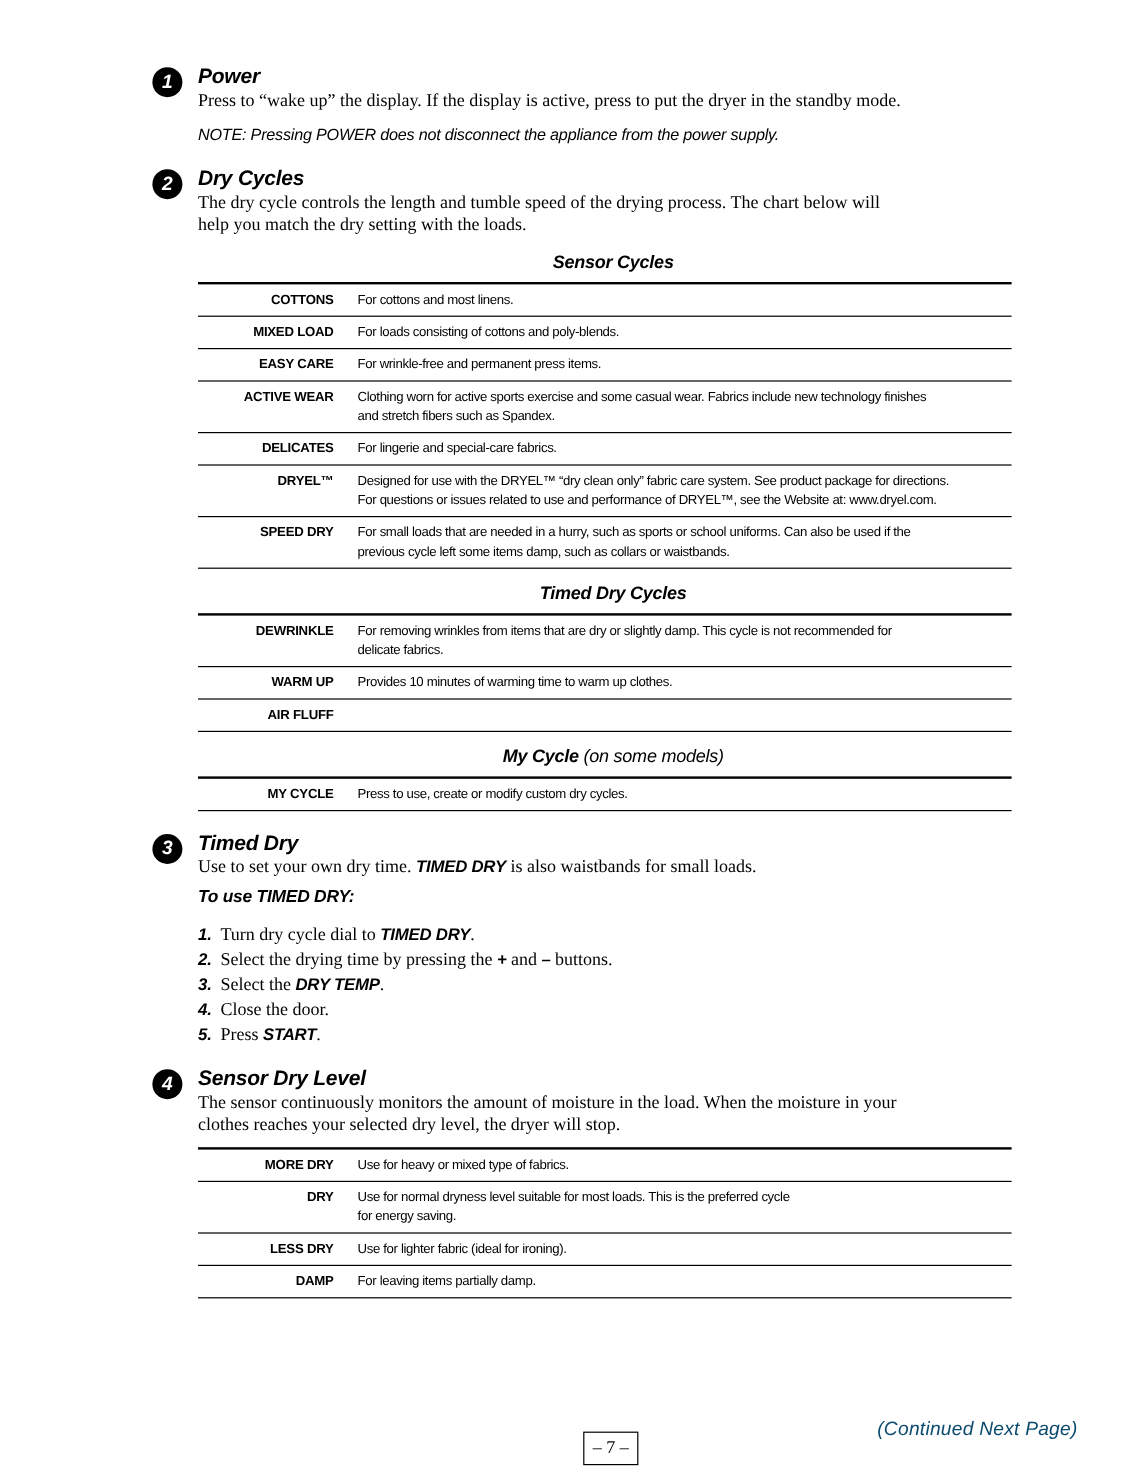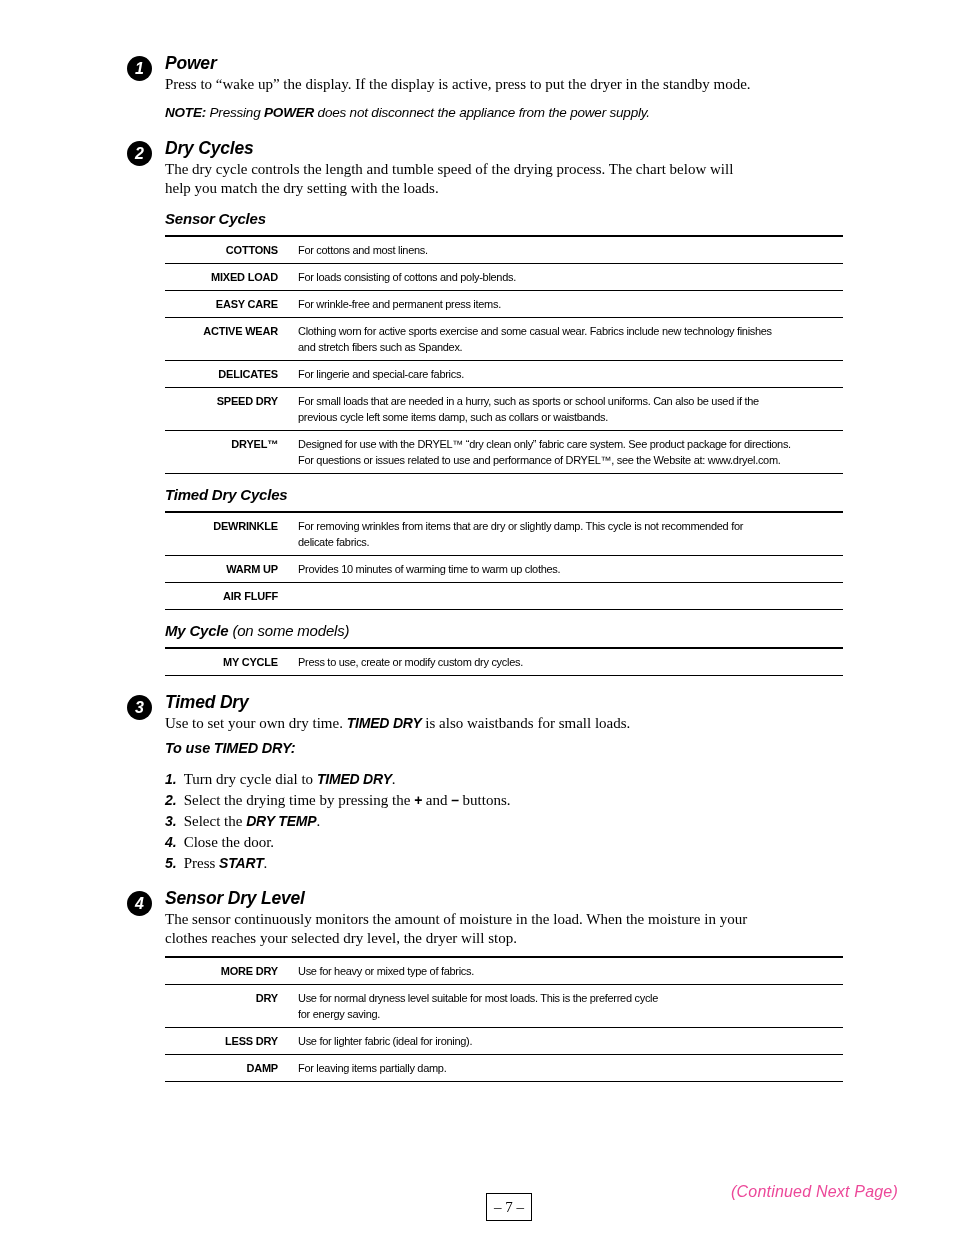--- a/index.html
+++ b/index.html
@@ -30,25 +30,26 @@
   .bodytext {
     margin:2px 0 0;
     font:15px/19px "Liberation Serif", serif;
     white-space:pre-line;
   }
   .note {
     margin:10px 0 0;
     font:italic 13.5px/18px "Liberation Sans", sans-serif;
     letter-spacing:-0.2px;
   }
-  .note b { font-weight:bold; }
+  .note b { font-weight:normal; }
   .subhead {
     margin:12px 0 0;
     font:italic bold 15px/17px "Liberation Sans", sans-serif;
     letter-spacing:-0.2px;
+    text-align:center;
   }
   .subhead .light { font-weight:normal;font-style:italic; }
   .dtable {
     width:678px;
     border-top:2px solid #000;
     border-bottom:1.5px solid #000;
     margin-top:8px;
   }
   .drow { display:flex; border-bottom:1px solid #000; padding:5px 0; }
   .drow:last-child { border-bottom:none; }
@@ -77,21 +78,21 @@
   .pagebox {
     position:absolute; left:486px; top:1193px;
     width:44px; height:26px;
     border:1.5px solid #000;
     display:flex; align-items:center; justify-content:center;
     font:15px "Liberation Serif", serif;
   }
   .continued {
     position:absolute; right:56px; top:1183px;
     font:italic 16px "Liberation Sans", sans-serif;
-    color:#ec4899;
+    color:#0c4a6e;
     letter-spacing:0.2px;
   }
 </style>
 </head>
 <body>
 
 <div class="page">
 
   <div class="sec s1">
     <div class="badge">
@@ -130,28 +131,28 @@
         <div class="drow">
           <div class="dlabel">ACTIVE WEAR</div>
           <div class="ddesc">Clothing worn for active sports exercise and some casual wear. Fabrics include new technology finishes
 and stretch fibers such as Spandex.</div>
         </div>
         <div class="drow">
           <div class="dlabel">DELICATES</div>
           <div class="ddesc">For lingerie and special-care fabrics.</div>
         </div>
         <div class="drow">
+          <div class="dlabel">DRYEL™</div>
+          <div class="ddesc">Designed for use with the DRYEL™ “dry clean only” fabric care system. See product package for directions.
+For questions or issues related to use and performance of DRYEL™, see the Website at: www.dryel.com.</div>
+        </div>
+        <div class="drow">
           <div class="dlabel">SPEED DRY</div>
           <div class="ddesc">For small loads that are needed in a hurry, such as sports or school uniforms. Can also be used if the
 previous cycle left some items damp, such as collars or waistbands.</div>
-        </div>
-        <div class="drow">
-          <div class="dlabel">DRYEL™</div>
-          <div class="ddesc">Designed for use with the DRYEL™ “dry clean only” fabric care system. See product package for directions.
-For questions or issues related to use and performance of DRYEL™, see the Website at: www.dryel.com.</div>
         </div>
       </div>
 
       <h3 class="subhead">Timed Dry Cycles</h3>
       <div class="dtable">
         <div class="drow">
           <div class="dlabel">DEWRINKLE</div>
           <div class="ddesc">For removing wrinkles from items that are dry or slightly damp. This cycle is not recommended for
 delicate fabrics.</div>
         </div>

